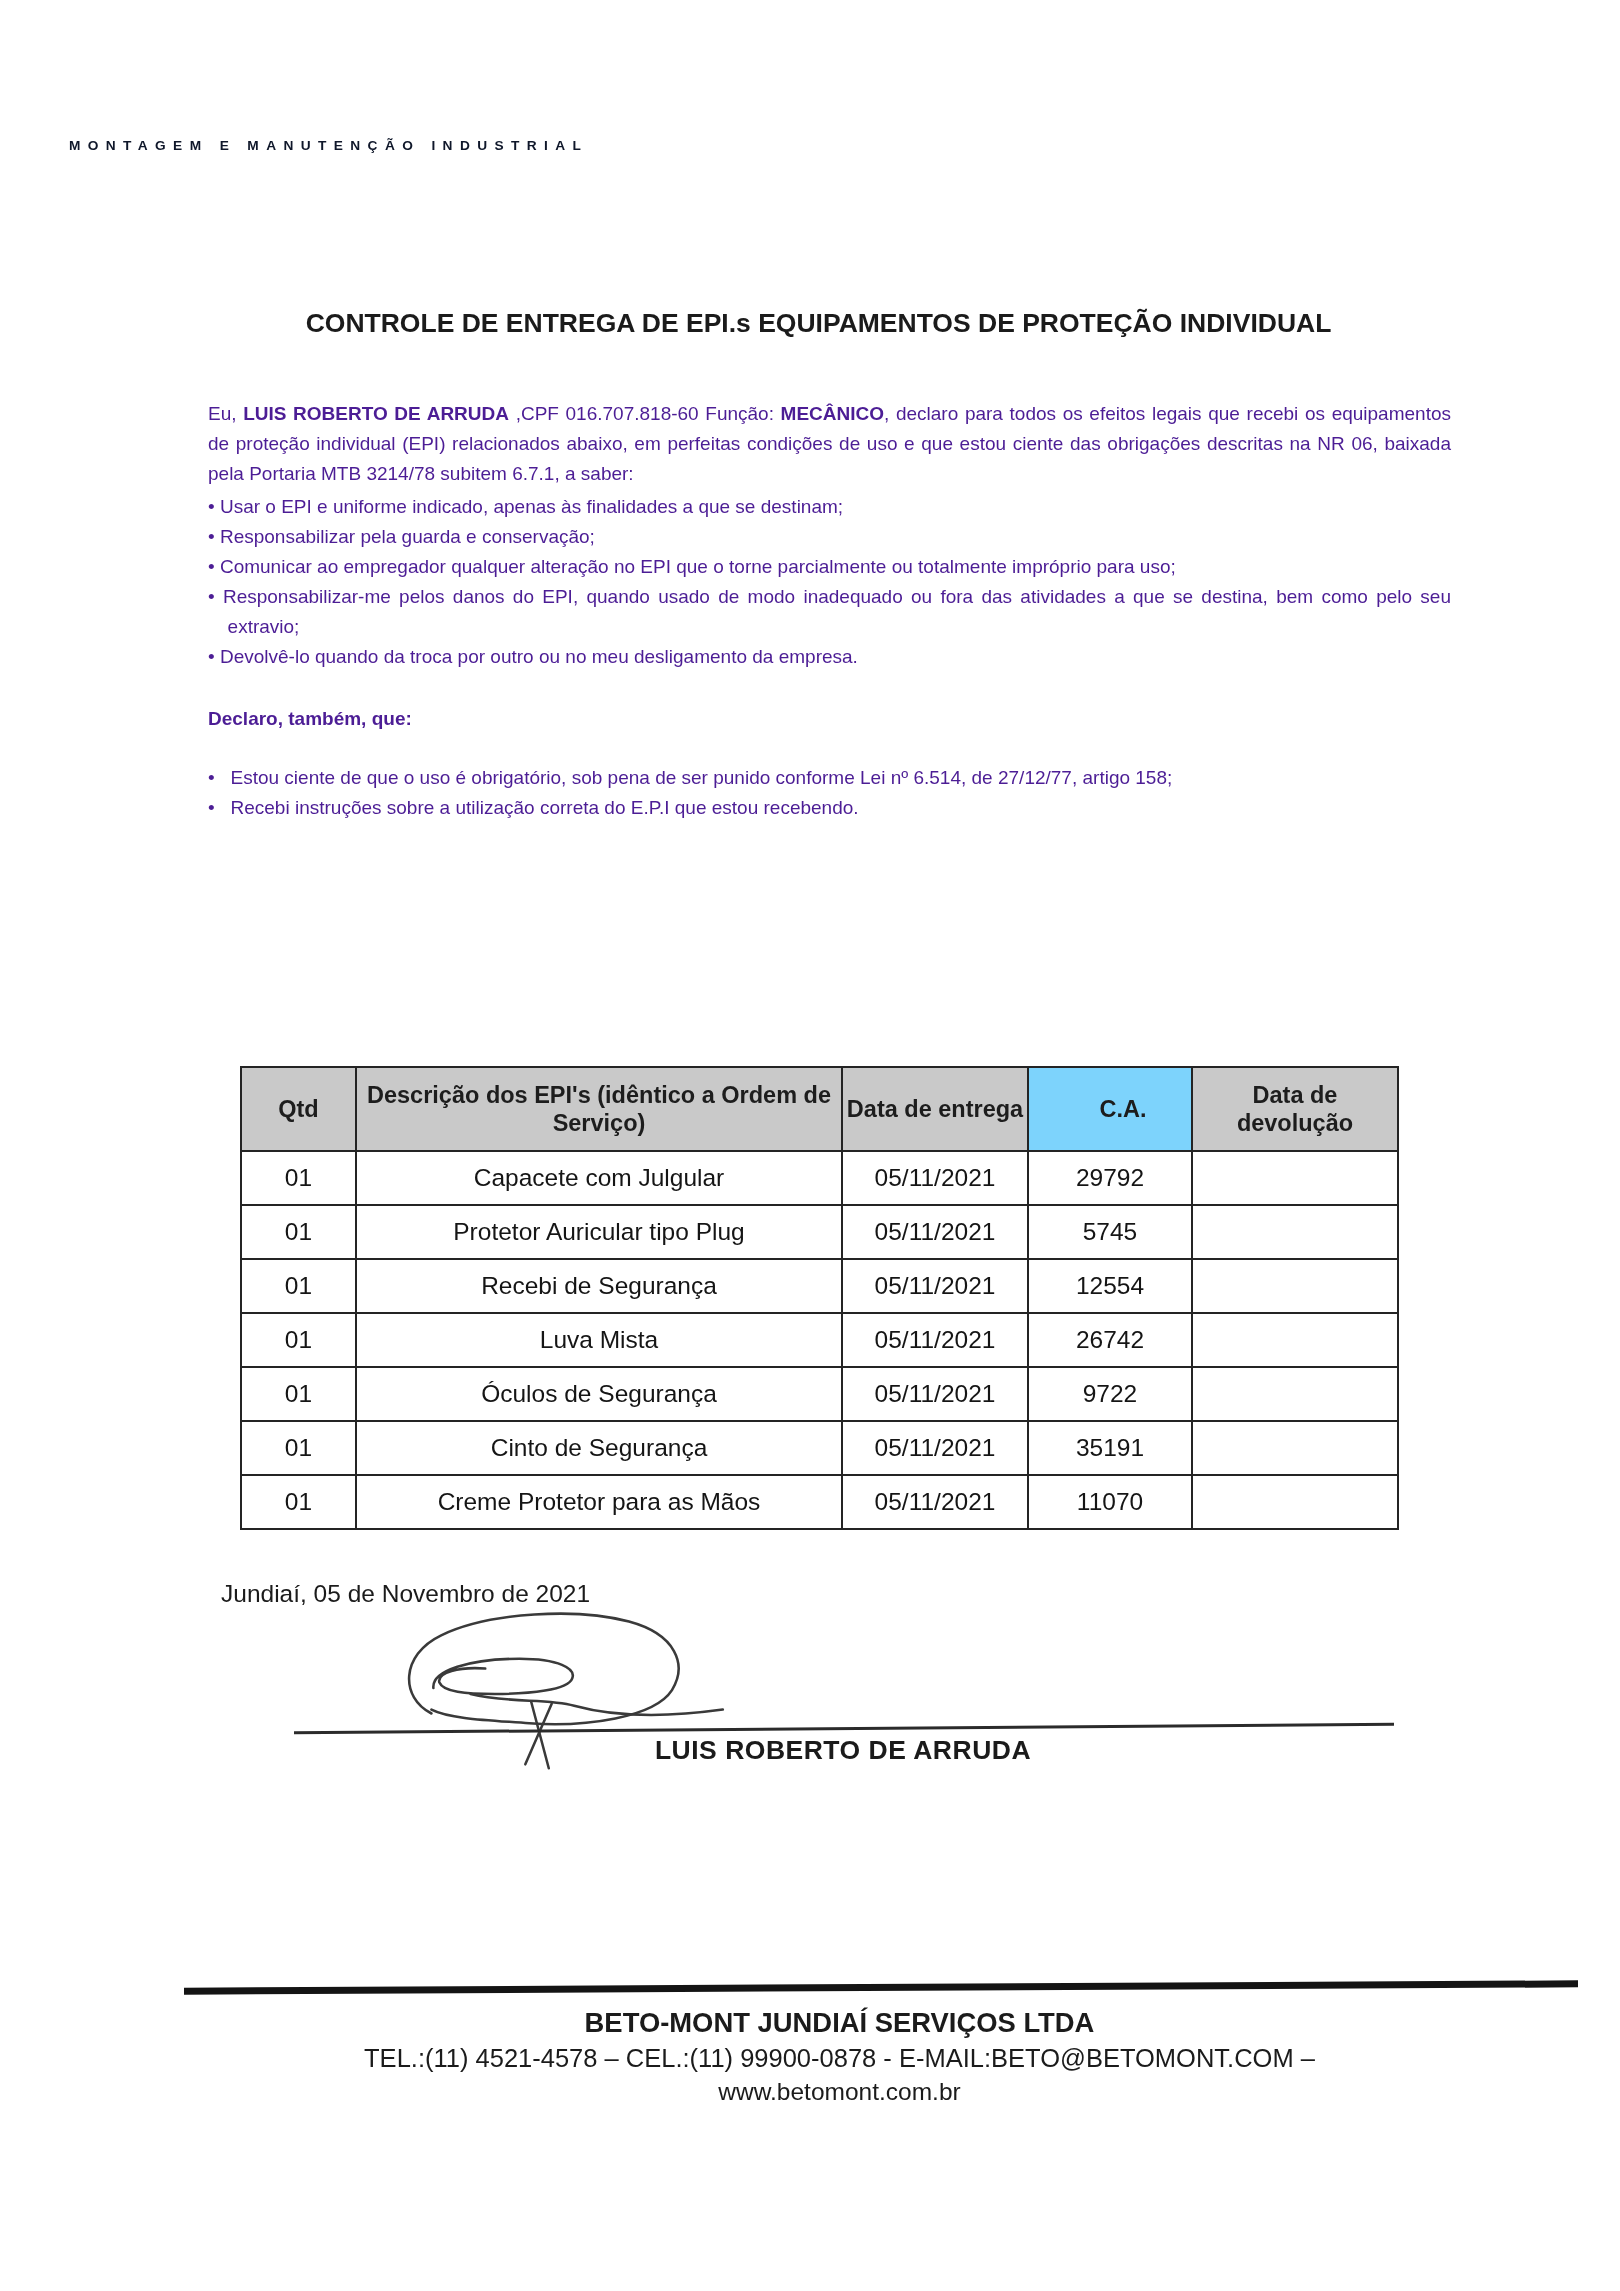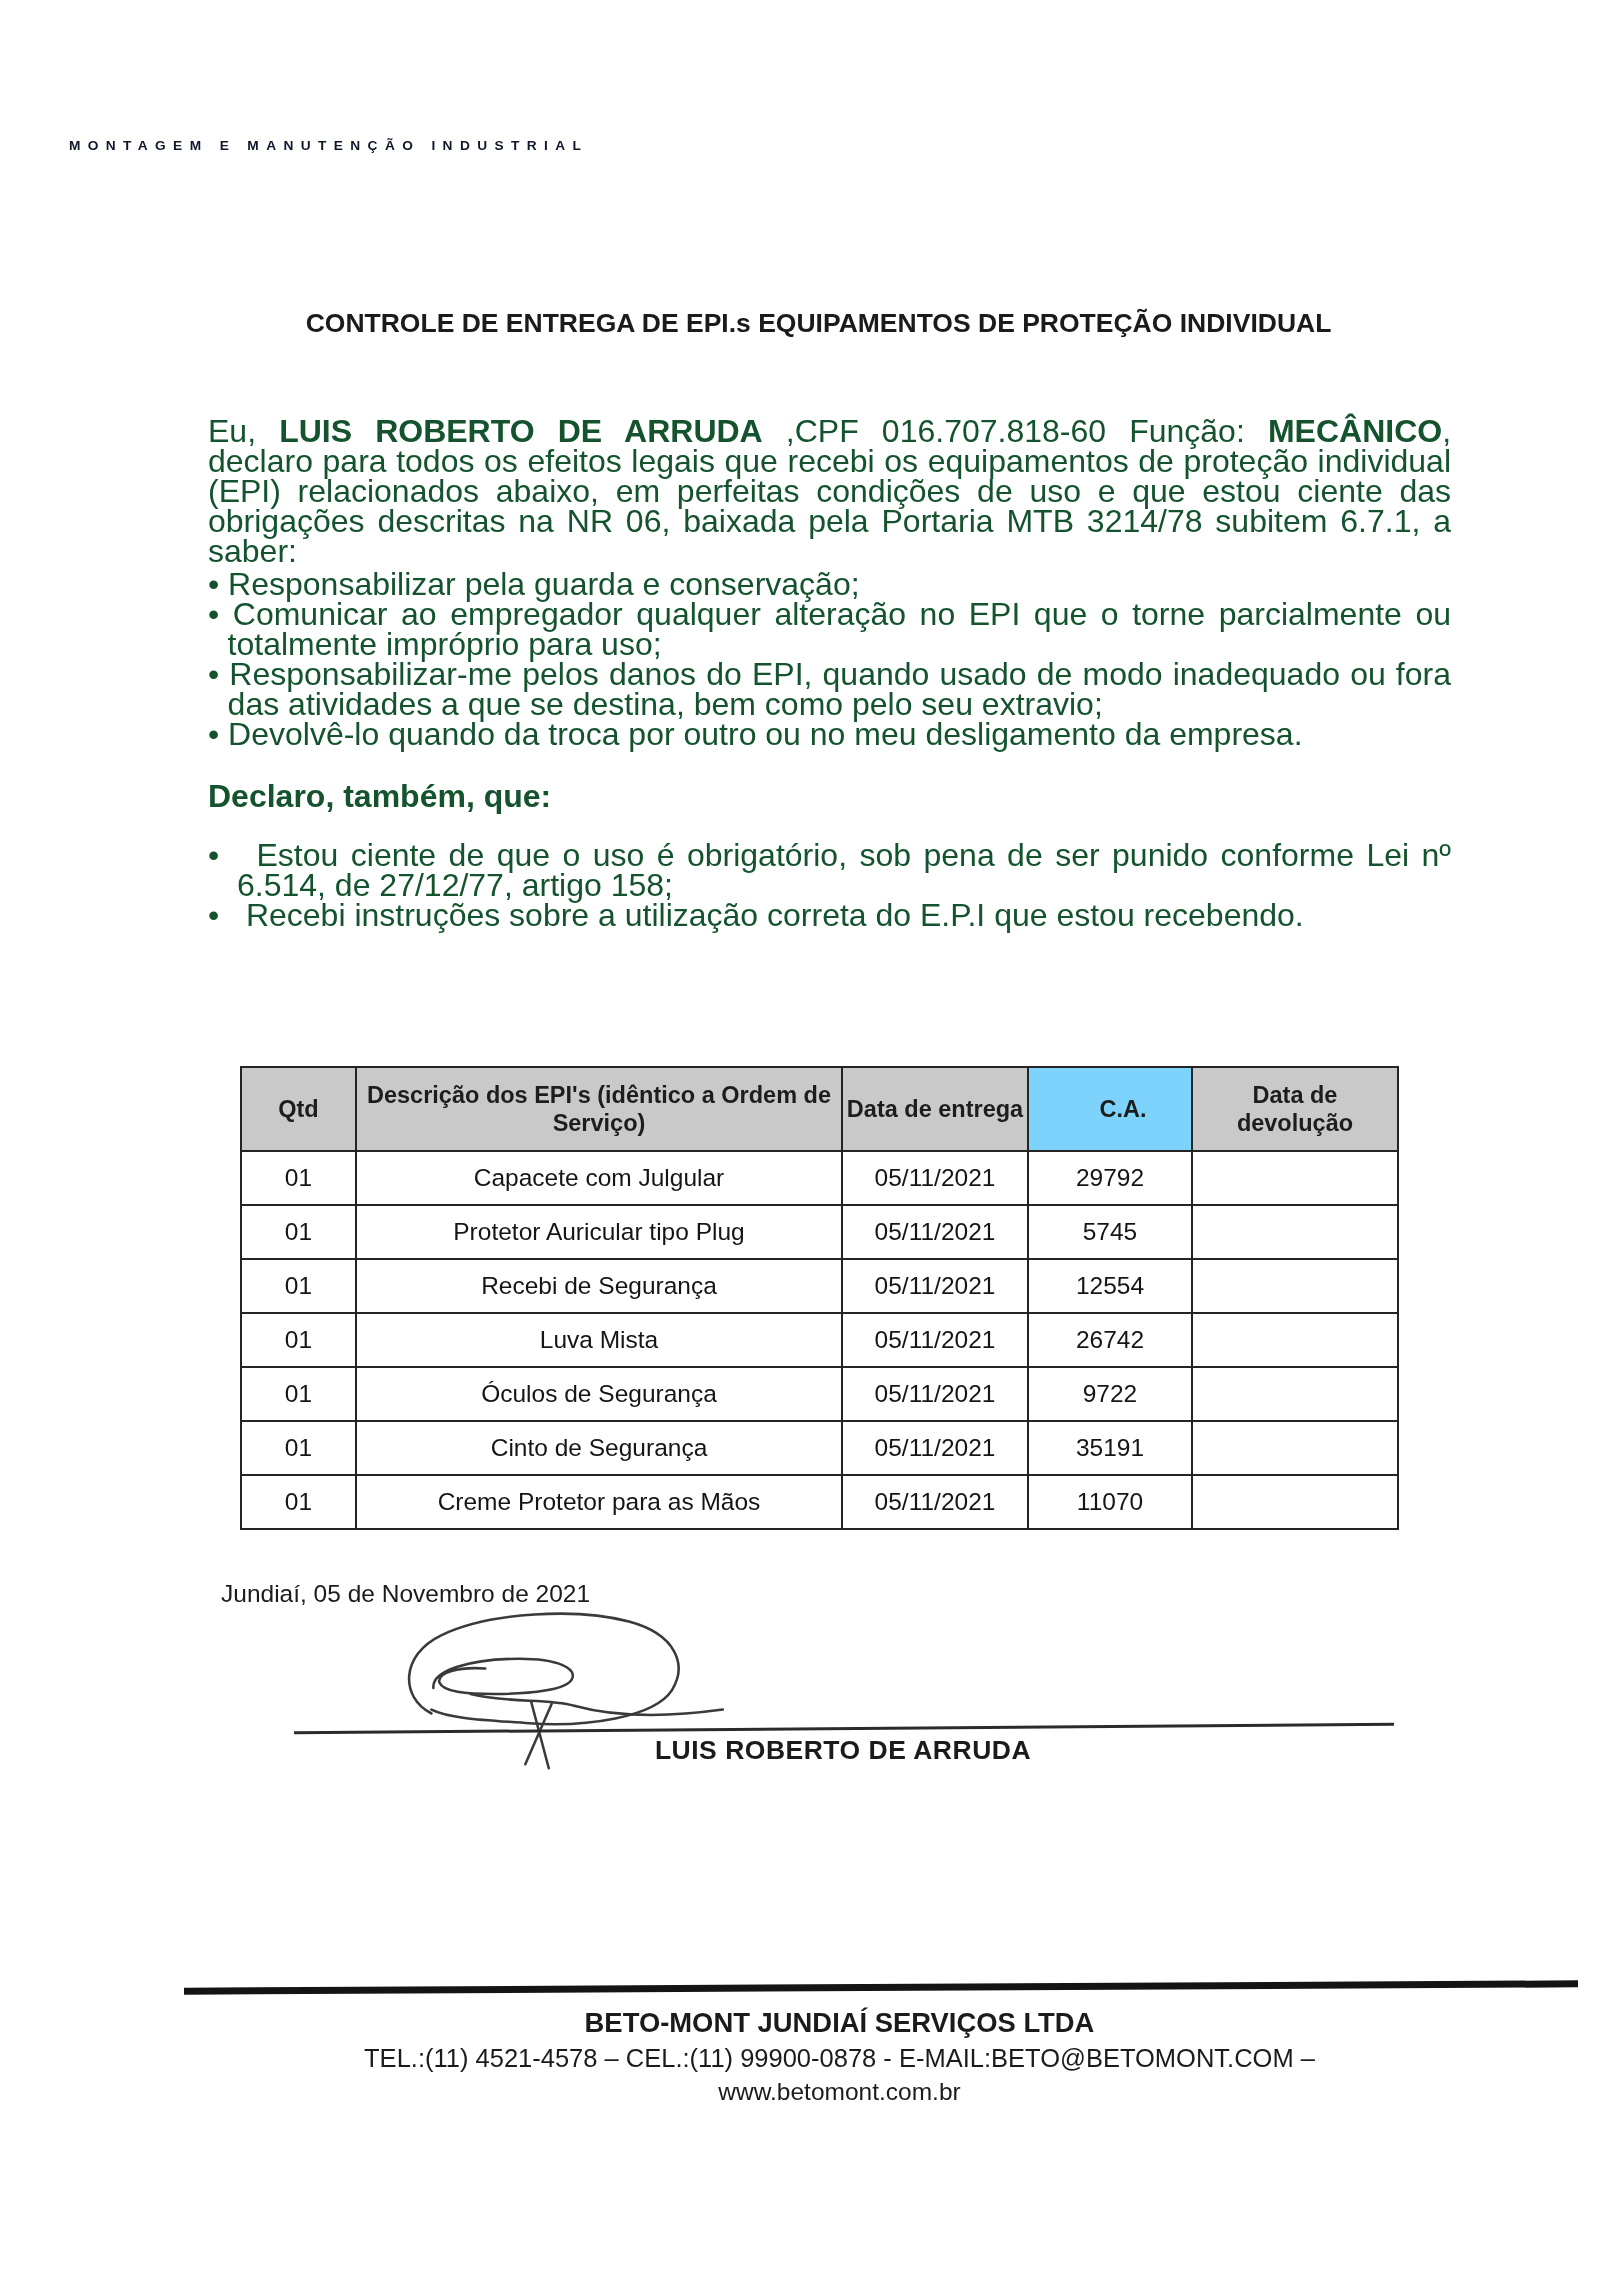--- a/index.html
+++ b/index.html
@@ -47,25 +47,25 @@
     width: 1637px;
     text-align: center;
     font-size: 26.5px;
     font-weight: bold;
     color: #1b1b1b;
   }
 
   
   .content {
     position: absolute;
-    left: 208px; top: 416px;
+    left: 208px; top: 399px;
     width: 1243px;
-    font-size: 32px;
+    font-size: 19px;
     line-height: 30px;
-    color: #14532d;
+    color: #4c1d95;
   }
   .intro { margin: 0; text-align: justify; }
   .intro b { font-weight: bold; }
 
   ul.doc-list { list-style: none; margin: 2.9px 0 0 0; padding: 0; text-align: justify; }
   ul.doc-list li { padding-left: 19.6px; text-indent: -19.6px; }
   ul.doc-list li::before { content: "\2022\00a0"; }
 
   .declare-heading { margin: 32px 0 29px 0; font-weight: bold; }
 
@@ -163,20 +163,21 @@
   <div class="logo-block">
     <div class="logo-tagline">MONTAGEM E MANUTENÇÃO INDUSTRIAL</div>
   </div>
 
   <div class="doc-title">CONTROLE DE ENTREGA DE EPI.s EQUIPAMENTOS DE PROTEÇÃO INDIVIDUAL</div>
 
   <div class="content">
     <p class="intro"><span>Eu, </span><b>LUIS ROBERTO DE ARRUDA</b><span> ,CPF 016.707.818-60 Função: </span><b>MECÂNICO</b><span>, declaro para todos os efeitos legais que recebi os equipamentos de proteção individual (EPI) relacionados abaixo, em perfeitas condições de uso e que estou ciente das obrigações descritas na NR 06, baixada pela Portaria MTB 3214/78 subitem 6.7.1, a saber:</span></p>
 
     <ul class="doc-list">
+        <li>Usar o EPI e uniforme indicado, apenas às finalidades a que se destinam;</li>
         <li>Responsabilizar pela guarda e conservação;</li>
         <li>Comunicar ao empregador qualquer alteração no EPI que o torne parcialmente ou totalmente impróprio para uso;</li>
         <li>Responsabilizar-me pelos danos do EPI, quando usado de modo inadequado ou fora das atividades a que se destina, bem como pelo seu extravio;</li>
         <li>Devolvê-lo quando da troca por outro ou no meu desligamento da empresa.</li>
       </ul>
 
     <p class="declare-heading">Declaro, também, que:</p>
 
     <ul class="doc-list wide">
         <li>Estou ciente de que o uso é obrigatório, sob pena de ser punido conforme Lei nº 6.514, de 27/12/77, artigo 158;</li>

